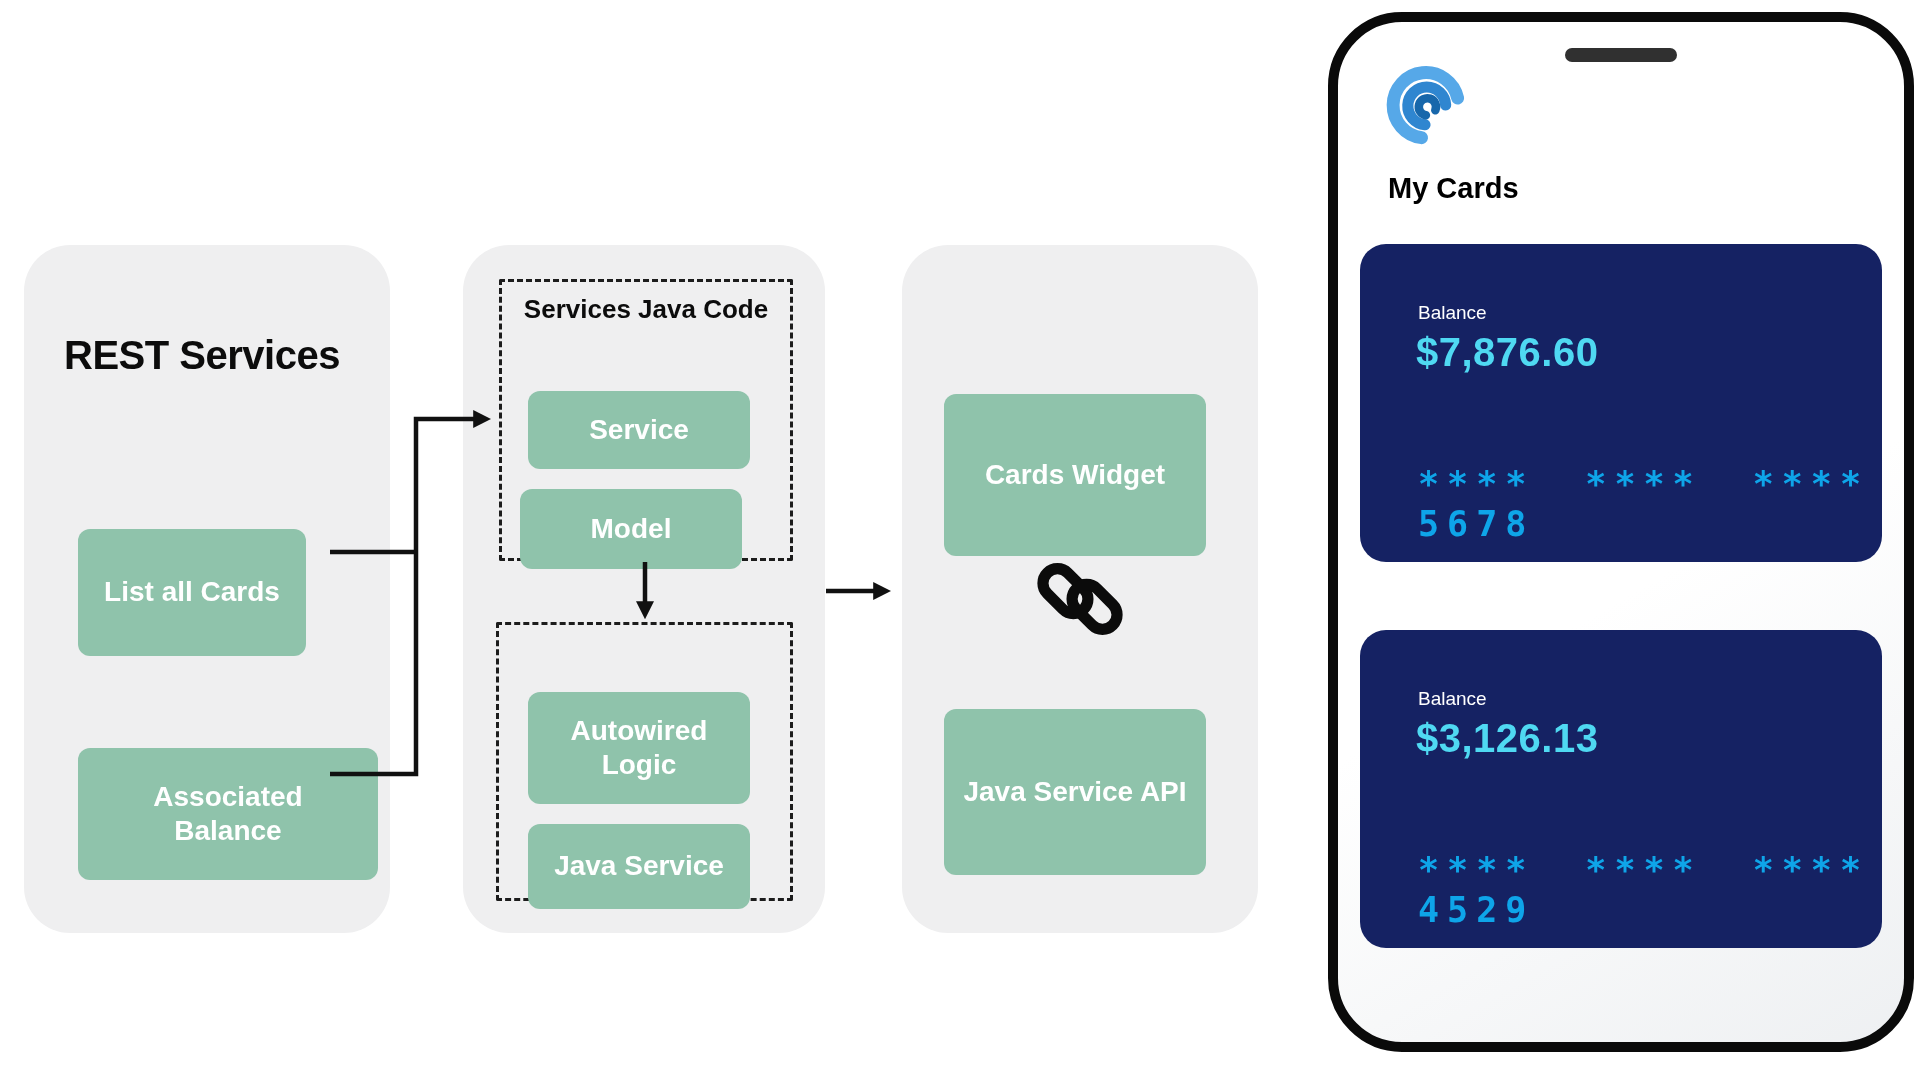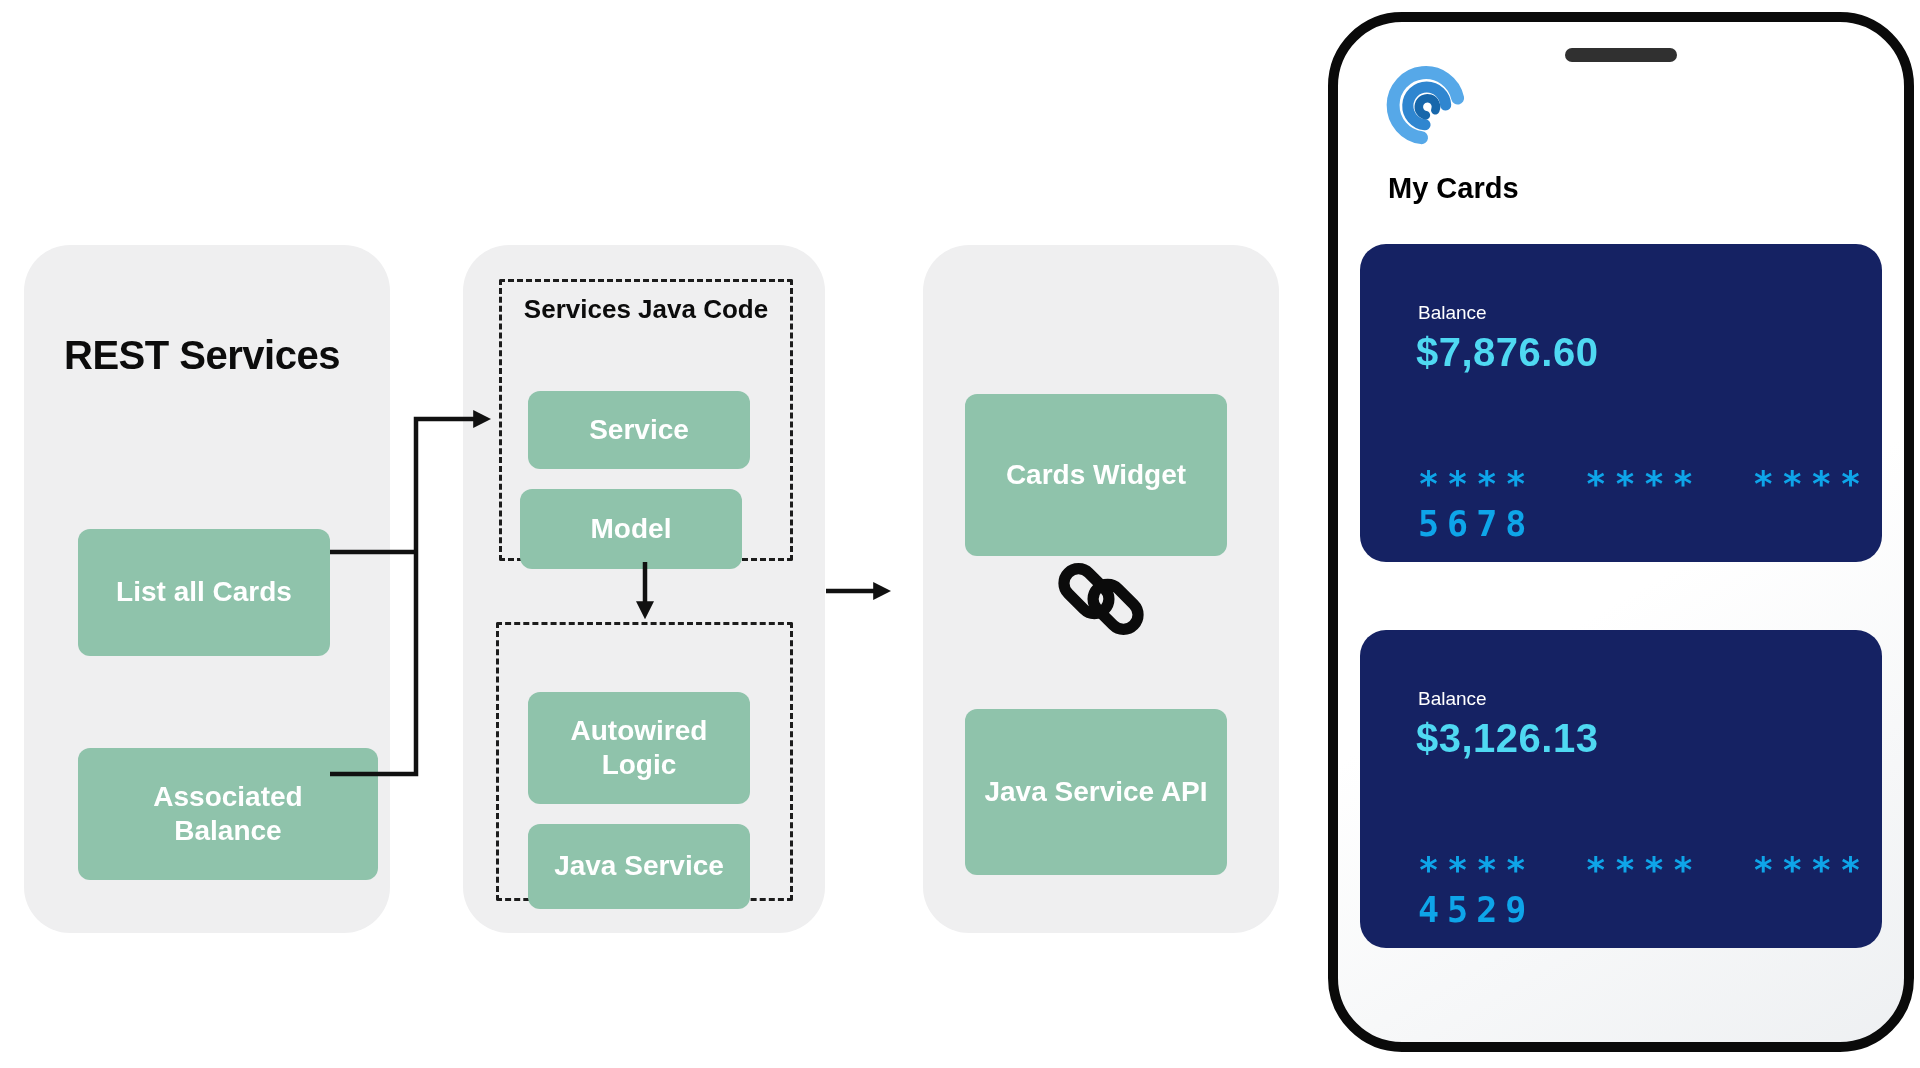--- a/index.html
+++ b/index.html
@@ -11,36 +11,36 @@
     background:#ffffff; overflow:hidden;
   }
 
   
   .panel {
     position:absolute; top:245px; height:688px;
     background:#efeff0; border-radius:46px;
   }
   .panel-rest        { left:24px;  width:366px; }
   .panel-generated   { left:463px; width:362px; }
-  .panel-integration { left:923px; width:356px; }
+  .panel-integration { left:902px; width:356px; }
 
   .rest-title {
     position:absolute; left:40px; top:88px; width:290px;
     font-size:40px; font-weight:700; color:#0c0c0c; letter-spacing:-0.5px;
   }
 
   
   .node {
     position:absolute; background:#8fc3ab; border-radius:12px;
     color:#ffffff; font-weight:700; font-size:28px; line-height:1.22;
     display:flex; align-items:center; justify-content:center;
     text-align:center; padding:0 18px;margin-top:41px;
   }
 
-  .node-list-all    { left:54px; top:243px; width:252px; height:127px; }
+  .node-list-all    { left:54px; top:243px; width:228px; height:127px; }
   .node-assoc       { left:54px; top:462px; width:300px; height:132px; }
 
   
   .dashed {
     position:absolute; border:3px dashed #1c1c1c; border-radius:2px;
   }
   .dashed-top    { left:36px; top:34px;  width:294px; height:282px; }
   .dashed-bottom { left:33px; top:377px; width:297px; height:279px; }
 
   .group-title {

